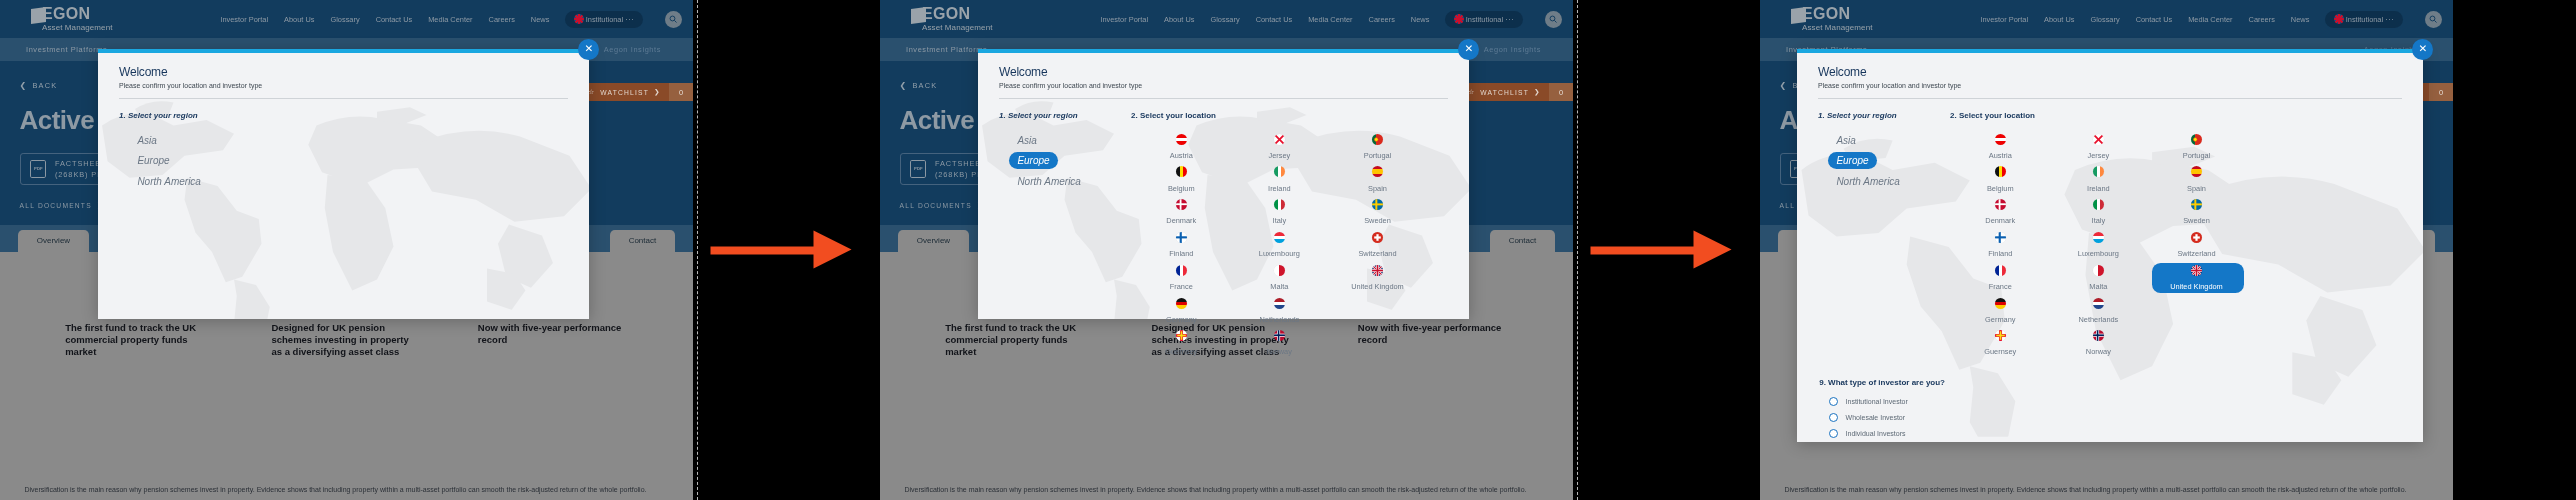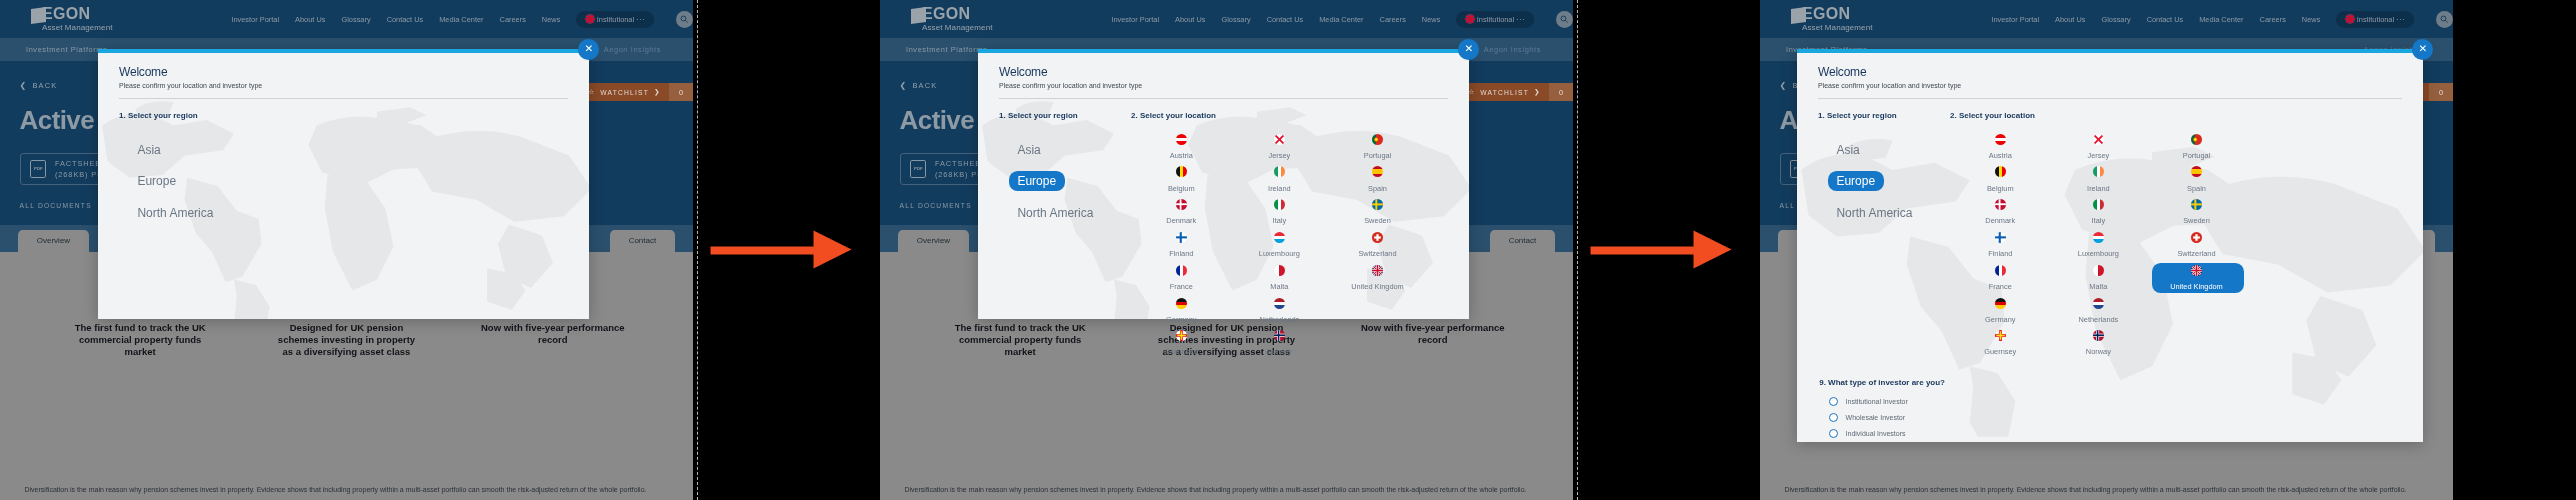--- a/index.html
+++ b/index.html
@@ -26,21 +26,21 @@
 
   
   .site { position:absolute; inset:0; }
   .topbar { position:absolute; left:0; right:0; top:0; height:38px; background:#123c5e;
             display:flex; align-items:center; }
   .logo { margin-left:31px; display:flex; flex-direction:column; line-height:1; }
   .logo-main { display:flex; align-items:flex-start; }
   .logo-mark { width:14.7px; height:14.7px; background:#9aa3aa; transform: skewY(-8deg); margin-right:-3.7px; margin-top:1.8px;}
   .logo-word { font-size:16px; font-weight:700; color:#9aa3aa; letter-spacing:0.3px; }
   .logo-sub { font-size:8px; color:#9aa3aa; margin-left:11px; margin-top:1.8px; letter-spacing:0.1px;}
-  .topnav { margin-left:auto; display:flex; align-items:center; gap:16px; }
+  .topnav { margin-left:auto; display:flex; align-items:center; gap:16px; padding-right:11px; }
   .topnav a { color:#8f9ba6; font-size:7.4px; text-decoration:none; white-space:nowrap; }
   .pill-inst { background:#0c2f4c; border-radius:12.3px; height:17px; display:flex; align-items:center;
                gap:2px; padding:0 8.6px; color:#8f9ba6; font-size:7.4px; }
   .flaguk { width:9.8px; height:9.8px; border-radius:50%; background:
       linear-gradient(45deg, transparent 43%, #c8102e 43%, #c8102e 57%, transparent 57%),
       linear-gradient(-45deg, transparent 43%, #c8102e 43%, #c8102e 57%, transparent 57%),
       linear-gradient(90deg, transparent 40%, #c8102e 40%, #c8102e 60%, transparent 60%),
       linear-gradient(0deg, transparent 40%, #c8102e 40%, #c8102e 60%, transparent 60%),
       #2a4a7a; flex:0 0 auto; }
   .dots { letter-spacing:0.6px; }
@@ -67,45 +67,45 @@
   .watchlist .wl-main { display:flex; align-items:center; gap:4.9px; padding:0 8.6px 0 11px; color:#e2d7cf; font-size:6.7px; letter-spacing:1.2px;}
   .watchlist .wl-count { background:#96603f; color:#e7ded6; padding:0 9.8px; height:18.4px; display:flex; align-items:center; font-size:7.4px;}
 
   .tabsbar { position:absolute; left:0; right:0; top:164px; height:27px; background:#2a506e; }
   .tabs { position:absolute; left:0; right:0; top:164px; height:27px; display:flex; align-items:flex-end; padding-left:18.4px; gap:1.2px;}
   .tab { background:#8a8a8a; color:#1b2a35; font-size:8px; padding:6.7px 18.4px 6.7px; border-radius:4.9px 4.9px 0 0; white-space:nowrap;}
   .tab.contact { margin-left:auto; margin-right:18.4px; }
 
   .features { position:absolute; left:0; right:0; top:191px; bottom:0; background:#8a8a8a; }
   .feature-row { display:flex; justify-content:space-around; padding:13.5px 37px 0; }
-  .feature { width:150px; text-align:center; }
+  .feature { width:150px; }
   .feature .ic { height:50px; display:flex; align-items:center; justify-content:center; }
   .feature .ic svg { stroke:#14365c; fill:none; stroke-width:3.5; }
   .feature p { margin-top:6.1px; font-size:9.5px; font-weight:700; color:#12141a; line-height:1.28; }
   .disclaimer { position:absolute; left:24.5px; right:24.5px; bottom:4.9px; font-size:7px; color:#2a2f36; line-height:1.45; }
 
   
   .modal { position:absolute; background:#f2f3f5; box-shadow:0 2.5px 14.7px rgba(0,0,0,.25); }
   .modal .accent { position:absolute; left:0; right:0; top:0; height:3.7px; background:#1aa7e0; }
   .modal .worldmap { position:absolute; inset:3.7px 0 0 0; overflow:hidden; opacity:1; }
   .modal .worldmap svg { position:absolute; left:50%; top:50%; transform:translate(-50%,-46%); width:112%; }
   .modal .worldmap svg path { fill:#e6e7e9; }
   .closebtn { position:absolute; top:-10.4px; right:-10.4px; width:21px; height:21px; border-radius:50%;
               background:#1477c7; color:#fff; display:flex; align-items:center; justify-content:center;
               font-size:10.4px; line-height:1; font-weight:400; }
   .modal-inner { position:relative; padding:16px 21px 0; }
   .m-title { font-size:12px; color:#17365c; font-weight:400; letter-spacing:-0.2px;}
   .m-sub { font-size:7px; color:#3d4750; margin-top:3.1px; }
   .m-rule { height:0.6px; background:#cfd3d7; margin:8.6px 0 0; }
   .cols { display:flex; margin-top:12.3px; }
-  .col-region { width:132px; }
+  .col-region { width:132px;font-style:italic; }
   .col-loc { flex:1; }
   .step-h { font-size:8px; font-weight:700; color:#17365c; }
   .regions { margin-top:12.3px; padding-left:9.8px; }
-  .region { font-size:12px; color:#6b7785; padding:3.1px 8.6px; border-radius:8.6px; display:inline-block; margin-bottom:3.1px;margin-top:8px; }
+  .region { font-size:10px; color:#6b7785; padding:3.1px 8.6px; border-radius:8.6px; display:inline-block; margin-bottom:3.1px; }
   .region.sel { background:#1477c7; color:#fff; }
   .region-wrap { display:block; }
   .loc-cols { display:flex; margin-top:12.3px; gap:6.1px; padding-left:6.1px;}
   .loc-col { width:92px; }
   .loc { display:flex; align-items:center; gap:6.1px; padding:1.8px 6.1px 1.8px 2.5px; border-radius:8.6px; margin-bottom:3.1px;
          font-size:7.4px; color:#6b7785; white-space:nowrap;flex-direction:column;}
   .loc.sel { background:#1477c7; color:#fff; }
   .flag { width:11px; height:11px; border-radius:50%; flex:0 0 auto; overflow:hidden; box-shadow:0 0 0 0.3px rgba(0,0,0,.08);}
   .investor { margin-top:17px; padding-left:1.2px; }
   .inv-opts { margin-top:9.8px; padding-left:9.8px; }

